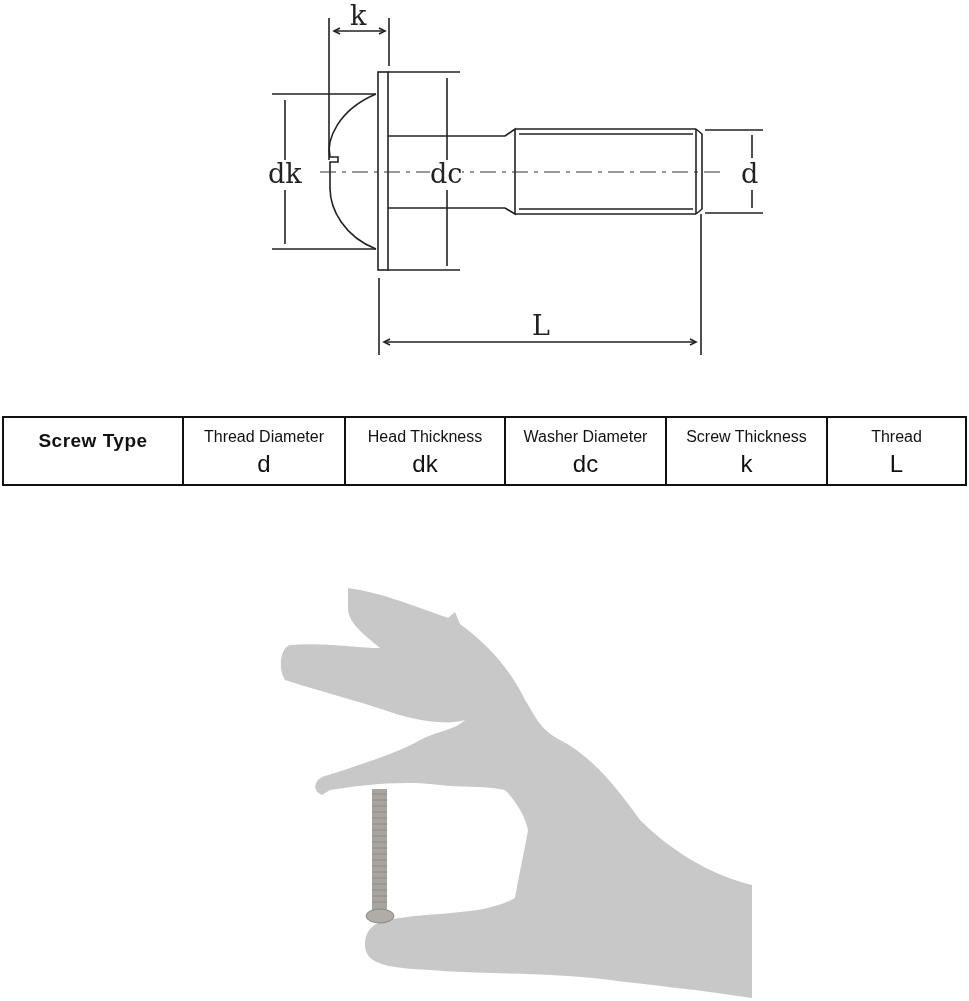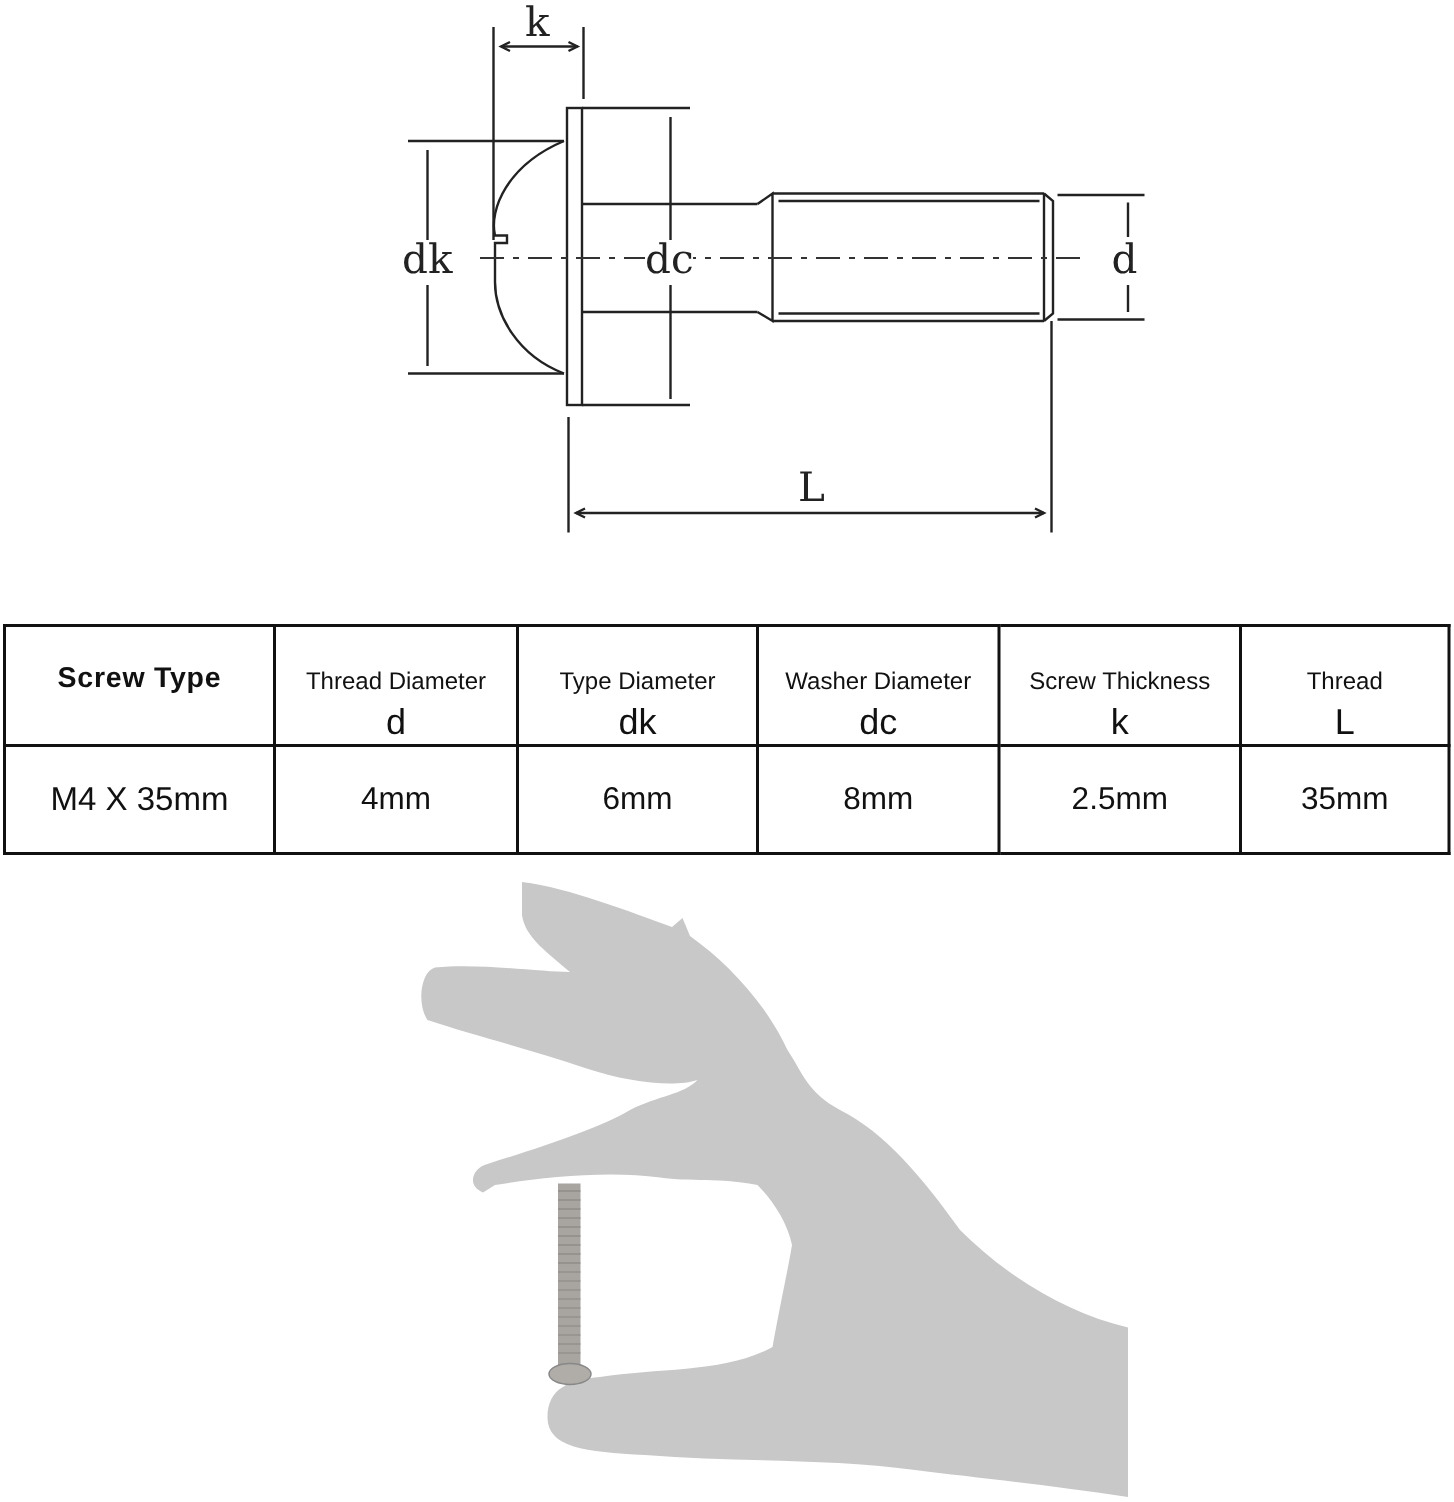--- a/index.html
+++ b/index.html
@@ -4,23 +4,23 @@
 <style>
   html,body{margin:0;padding:0;background:#ffffff;}
   body{width:969px;height:1001px;position:relative;overflow:hidden;font-family:"Liberation Sans",sans-serif;}
   .drawing{position:absolute;left:0;top:0;width:969px;height:370px;}
   .drawing svg{position:absolute;left:0;top:0;}
   .lbl{position:absolute;font-family:"DejaVu Serif","Liberation Serif",serif;color:#222;font-size:27px;line-height:1;}
   table.spec{position:absolute;left:2px;top:416px;width:963px;border-collapse:collapse;table-layout:fixed;}
   table.spec td{border:2px solid #111;text-align:center;vertical-align:top;padding:0;color:#111;}
   table.spec tr.hdr td{height:66px;}
   table.spec tr.val td{height:70px;vertical-align:middle;}
-  .hname{display:block;font-size:16px;margin-top:28px;white-space:nowrap;}
+  .hname{display:block;font-size:16px;margin-top:10px;white-space:nowrap;}
   .hsym{display:block;font-size:24px;margin-top:4px;}
-  .stype{font-weight:bold;font-size:19px;display:block;margin-top:24px;letter-spacing:0.5px;}
+  .stype{font-weight:bold;font-size:19px;display:block;margin-top:12px;letter-spacing:0.5px;}
   .vtxt{font-size:21px;}
   .vfirst{font-size:22px;}
   .photo{position:absolute;left:270px;top:580px;width:500px;height:421px;}
 </style>
 </head>
 <body>
 
 <div class="drawing">
   <svg width="969" height="370" viewBox="0 0 969 370">
     <g stroke="#222" stroke-width="1.6" fill="none">
@@ -90,43 +90,35 @@
   <tbody>
       <tr class="hdr">
     <td>
           <span class="stype">Screw Type</span>
         </td>
     <td>
       <span class="hname">Thread Diameter</span>
       <span class="hsym">d</span>
     </td>
     <td>
-      <span class="hname">Type Diameter</span>
+      <span class="hname">Head Thickness</span>
       <span class="hsym">dk</span>
     </td>
     <td>
       <span class="hname">Washer Diameter</span>
       <span class="hsym">dc</span>
     </td>
     <td>
       <span class="hname">Screw Thickness</span>
       <span class="hsym">k</span>
     </td>
     <td>
       <span class="hname">Thread</span>
       <span class="hsym">L</span>
     </td>
-  </tr>
-  <tr class="val">
-    <td><span class="vfirst">M4 X 35mm</span></td>
-    <td><span class="vtxt">4mm</span></td>
-    <td><span class="vtxt">6mm</span></td>
-    <td><span class="vtxt">8mm</span></td>
-    <td><span class="vtxt">2.5mm</span></td>
-    <td><span class="vtxt">35mm</span></td>
   </tr>
 </tbody>
   </table>
 
 <div class="photo">
   <svg width="500" height="421" viewBox="0 0 500 421">
     <path fill="#c8c8c8" d="
       M78,8 C110,12 150,28 178,38 L185,32 L190,44 C215,62 240,88 255,120
       C265,135 268,148 290,160 C320,175 345,205 370,240 C400,270 440,295 482,305
       L482,418 C430,410 380,405 340,400 C280,392 220,395 160,390 C120,388 95,385 95,365

